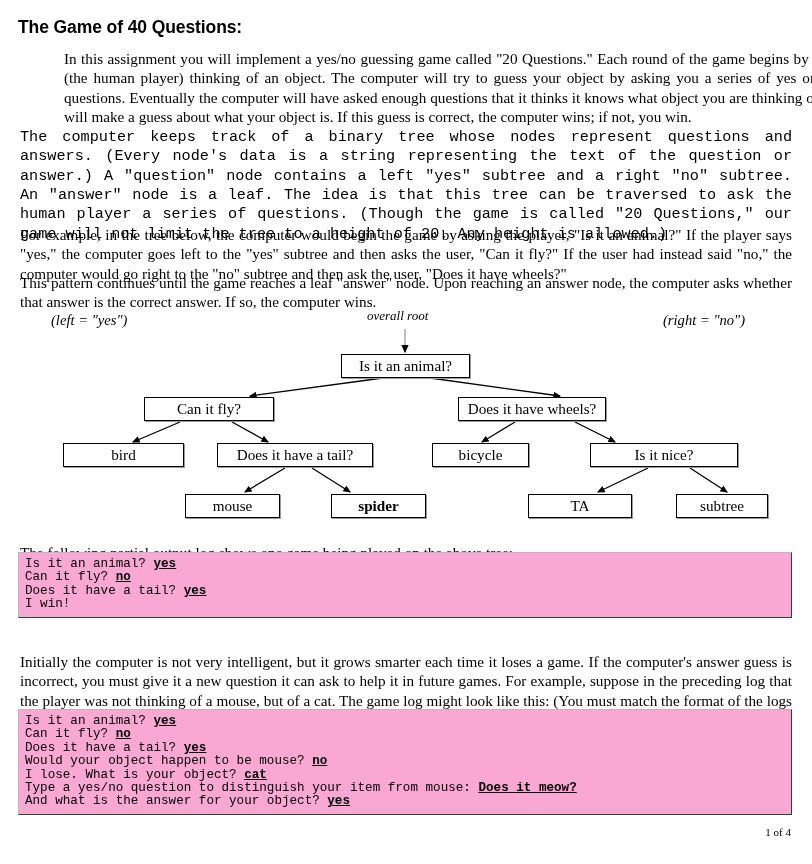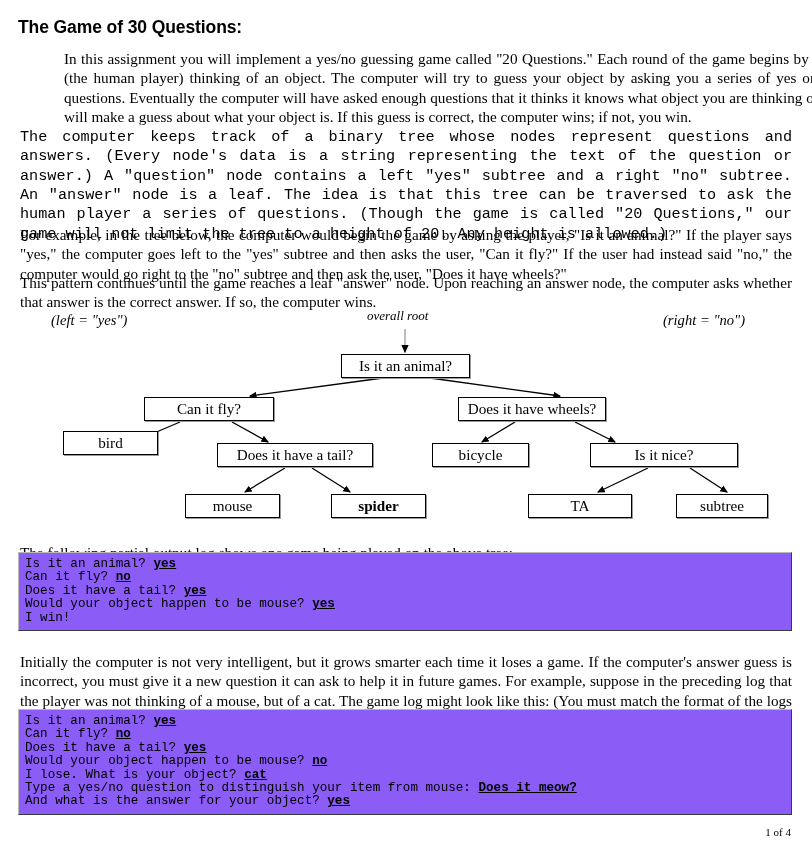--- a/index.html
+++ b/index.html
@@ -94,21 +94,21 @@
 
   
   .logbox {
     position: absolute;
     left: 18px;
     width: 774px;
     box-sizing: border-box;
     border: 1px solid #b9b9b9;
     border-right-color: #3a3a3a;
     border-bottom-color: #3a3a3a;
-    background: #8b5cf6;
+    background: #f9a8d4;
     padding: 5px 5px 5px 6px;
     font-family: "Liberation Mono", "DejaVu Sans Mono", monospace;
     font-size: 12.6px;
     line-height: 13.4px;
     white-space: pre;
     letter-spacing: 0px;
   }
   .logbox.box1 { top: 552px; }
   .logbox.box2 { top: 709px; }
   .logbox .ans {
@@ -123,21 +123,21 @@
     top: 826px;
     font-size: 11px;
     white-space: nowrap;
   }
 </style>
 </head>
 <body>
 
 <div class="page">
 
-  <h1 class="doc-title">The Game of 30 Questions:</h1>
+  <h1 class="doc-title">The Game of 40 Questions:</h1>
 
   <p class="para p1">In this assignment you will implement a yes/no guessing game called "20 Questions."  Each round of the game begins by you (the human player) thinking of an object.  The computer will try to guess your object by asking you a series of yes or no questions.  Eventually the computer will have asked enough questions that it thinks it knows what object you are thinking of.  It will make a guess about what your object is.  If this guess is correct, the computer wins; if not, you win.</p>
   <p class="para p2">The computer keeps track of a binary tree whose nodes represent questions and answers.  (Every node's data is a string representing the text of the question or answer.)  A "question" node contains a left "yes" subtree and a right "no" subtree.  An "answer" node is a leaf.  The idea is that this tree can be traversed to ask the human player a series of questions.  (Though the game is called "20 Questions," our game will not limit the tree to a height of 20.  Any height is allowed.)</p>
   <p class="para p3">For example, in the tree below, the computer would begin the game by asking the player, "Is it an animal?"  If the player says "yes," the computer goes left to the "yes" subtree and then asks the user, "Can it fly?"  If the user had instead said "no," the computer would go right to the "no" subtree and then ask the user, "Does it have wheels?"</p>
   <p class="para p4">This pattern continues until the game reaches a leaf "answer" node.  Upon reaching an answer node, the computer asks whether that answer is the correct answer.  If so, the computer wins.</p>
 
   <div class="tree">
 
     <svg viewBox="0 0 812 225">
       <defs>
@@ -173,33 +173,33 @@
     </svg>
 
     <span class="side-label" style="left:51px; top:12px;">(left = "yes")</span>
     <span class="side-label" style="left:663px; top:12px;">(right = "no")</span>
     <span class="root-label" style="left:367px; top:8px;">overall root</span>
 
     <div id="tree-nodes">
         <div class="node" style="left: 341px; top: 54px; width: 129px;">Is it an animal?</div>
         <div class="node" style="left: 144px; top: 97px; width: 130px;">Can it fly?</div>
         <div class="node" style="left: 458px; top: 97px; width: 148px;">Does it have wheels?</div>
-        <div class="node" style="left: 63px; top: 131px; width: 95px;">bird</div>
+        <div class="node" style="left: 63px; top: 143px; width: 121px;">bird</div>
         <div class="node" style="left: 217px; top: 143px; width: 156px;">Does it have a tail?</div>
         <div class="node" style="left: 432px; top: 143px; width: 97px;">bicycle</div>
         <div class="node" style="left: 590px; top: 143px; width: 148px;">Is it nice?</div>
         <div class="node" style="left: 185px; top: 194px; width: 95px;">mouse</div>
         <div class="node" style="left: 331px; top: 194px; width: 95px; font-weight: bold;">spider</div>
         <div class="node" style="left: 528px; top: 194px; width: 104px;">TA</div>
         <div class="node" style="left: 676px; top: 194px; width: 92px;">subtree</div>
       </div>
   </div>
 
   <p class="para p5">The following partial output log shows one game being played on the above tree:</p>
 
-  <div class="logbox box1" id="log1"><div><span>Is it an animal? </span><span class="ans">yes</span></div><div><span>Can it fly? </span><span class="ans">no</span></div><div><span>Does it have a tail? </span><span class="ans">yes</span></div><div><span>Would your object happen to be mouse? </span><span class="ans">yes</span></div><div><span>I win!</span></div></div>
+  <div class="logbox box1" id="log1"><div><span>Is it an animal? </span><span class="ans">yes</span></div><div><span>Can it fly? </span><span class="ans">no</span></div><div><span>Does it have a tail? </span><span class="ans">yes</span></div><div><span>I win!</span></div></div>
 
   <p class="para p6">Initially the computer is not very intelligent, but it grows smarter each time it loses a game.  If the computer's answer guess is incorrect, you must give it a new question it can ask to help it in future games.  For example, suppose in the preceding log that the player was not thinking of a mouse, but of a cat.  The game log might look like this: (You must match the format of the logs in this spec exactly; use the Output Comparison Tool on the course web site.)</p>
 
   <div class="logbox box2" id="log2"><div><span>Is it an animal? </span><span class="ans">yes</span></div><div><span>Can it fly? </span><span class="ans">no</span></div><div><span>Does it have a tail? </span><span class="ans">yes</span></div><div><span>Would your object happen to be mouse? </span><span class="ans">no</span></div><div><span>I lose. What is your object? </span><span class="ans">cat</span></div><div><span>Type a yes/no question to distinguish your item from mouse: </span><span class="ans">Does it meow?</span></div><div><span>And what is the answer for your object? </span><span class="ans">yes</span></div></div>
 
   <div class="footer">1 of 4</div>
 </div>
 
 </body></html>

